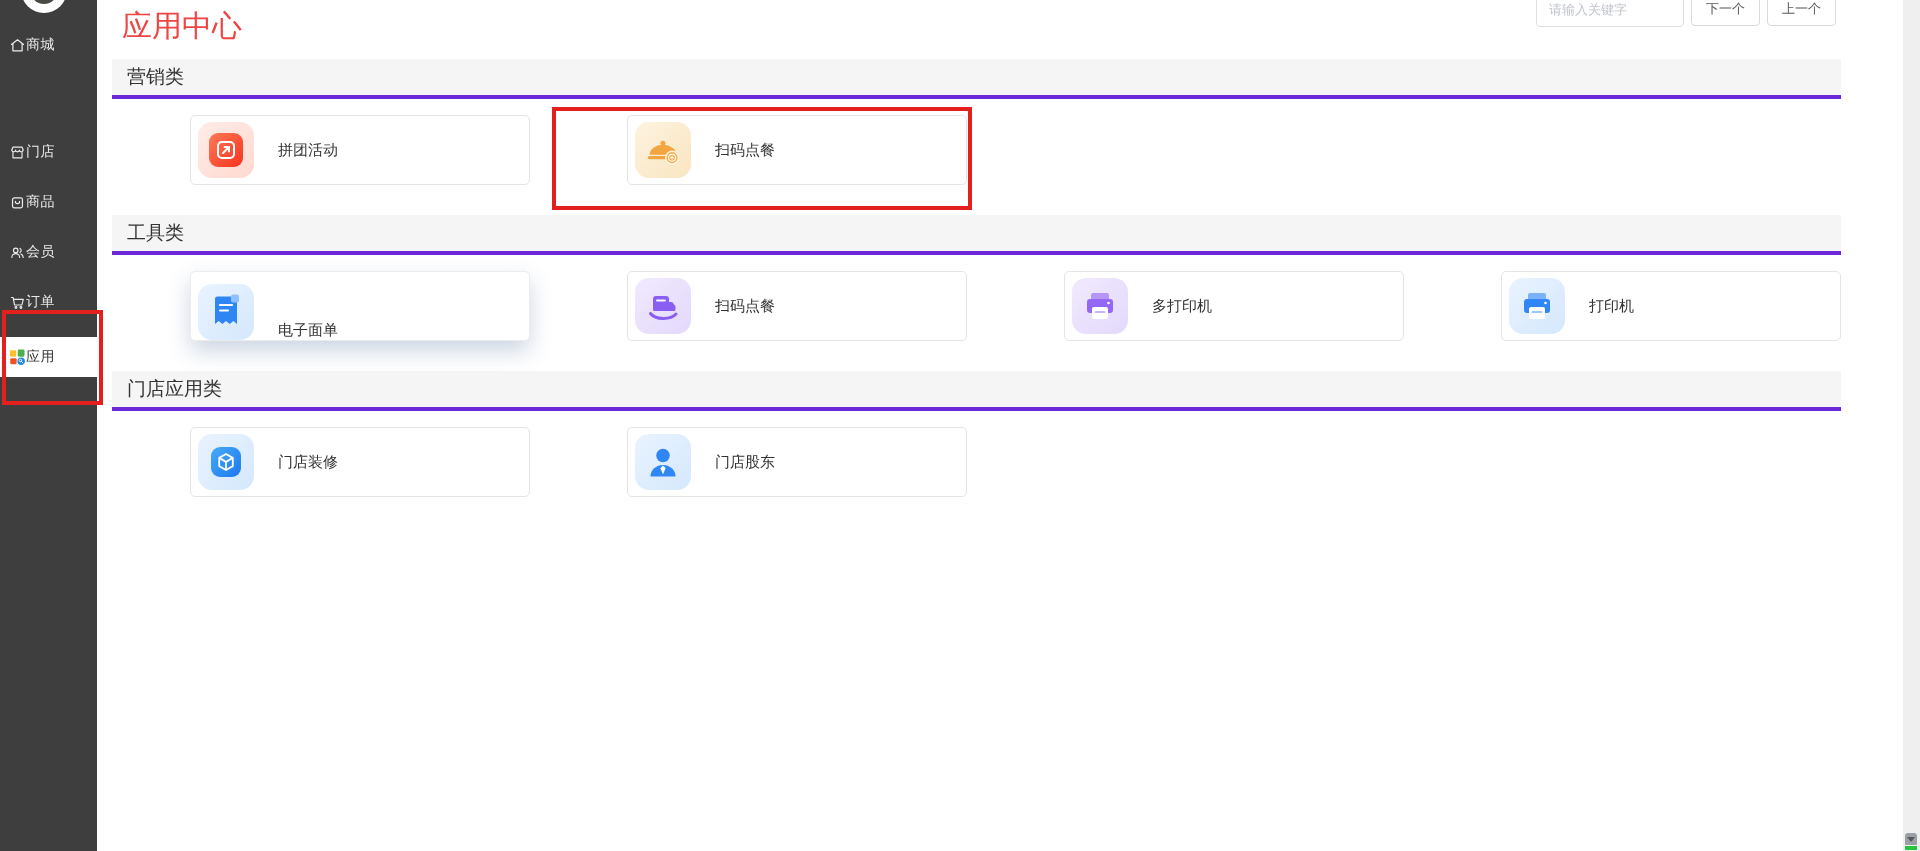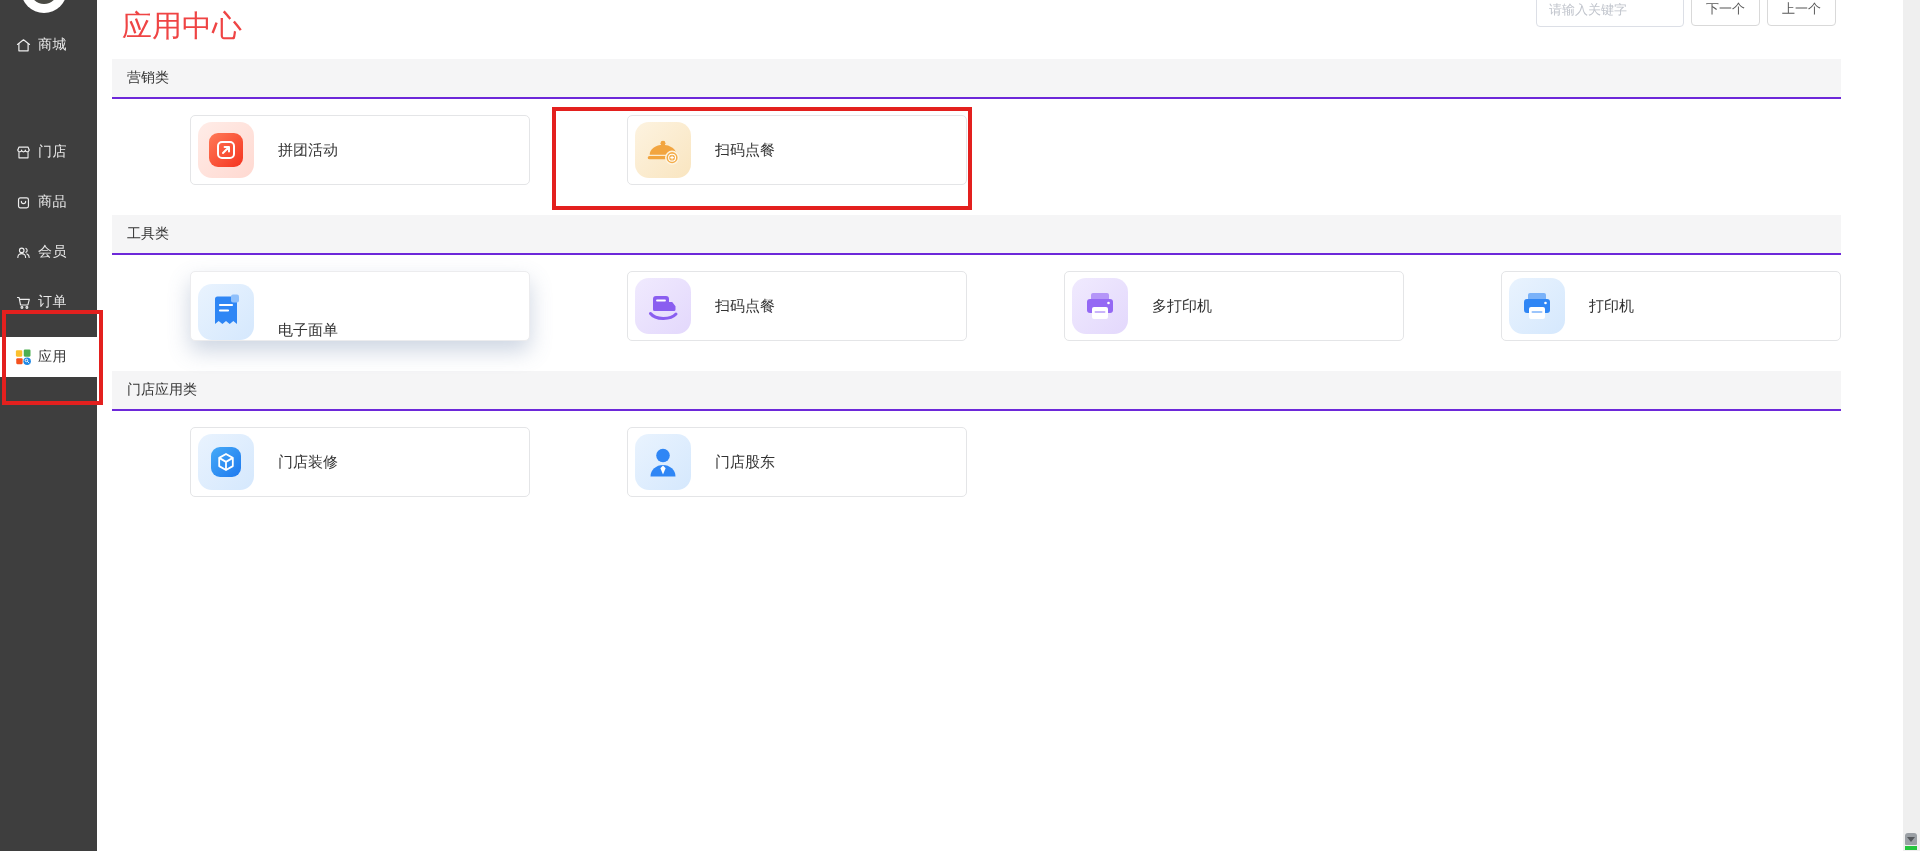--- a/index.html
+++ b/index.html
@@ -16,21 +16,21 @@
   .avatar {
     position:absolute; left:21px; top:-33px; width:46px; height:46px;
     border-radius:50%; background:#fff; overflow:hidden;
   }
   .avatar-inner {
     position:absolute; left:9px; top:9px; width:28px; height:28px;
     border-radius:50%; background:#4a4a44;
   }
   .side-item {
     position:absolute; left:0; width:97px; height:40px;
-    display:flex; align-items:center; padding-left:14px; gap:6px;
+    display:flex; align-items:center; padding-left:8px; 
     color:#e9e9e9; font-size:14px; cursor:pointer;
   }
   .side-item .slabel { letter-spacing:0.5px; }
   .side-item.selected { background:#fff; color:#333; }
   .sicon { display:flex; width:18px; height:18px; align-items:center; justify-content:center; flex:0 0 auto; }
   
   .main {
     position:absolute; left:97px; top:0; width:1776px; height:851px;
     padding:8px 32px 0 15px; background:#fff;
   }
@@ -47,23 +47,23 @@
   .tb-btn {
     height:34px; padding:0 14px; background:#fff; border:1px solid #d9d9d9;
     border-radius:4px; font-size:13px; color:#595959; cursor:pointer;
     font-family:"Liberation Sans","DejaVu Sans",sans-serif;
   }
   .page-title {
     font-size:30px; font-weight:400; color:#ef4444;
     margin:2px 0 17px 10px; line-height:32px;
   }
   .section-bar {
-    height:40px; background:#f5f5f6; border-bottom:2px solid #6d28d9;
+    height:40px; background:#f5f5f6; border-bottom:4px solid #6d28d9;
     display:flex; align-items:center; padding-left:15px;
-    font-size:14px; color:#333;
+    font-size:19px; color:#333;
   }
   .card-row {
     display:flex; gap:97px; margin:16px 0 30px 30px; height:70px;padding-left:48px;
   }
   .app-card {
     width:340px; height:70px; background:#fff;
     border:1px solid #e4e5e7; border-radius:5px;
     display:flex; align-items:center; padding-left:7px; gap:24px;
     cursor:pointer;
   }

